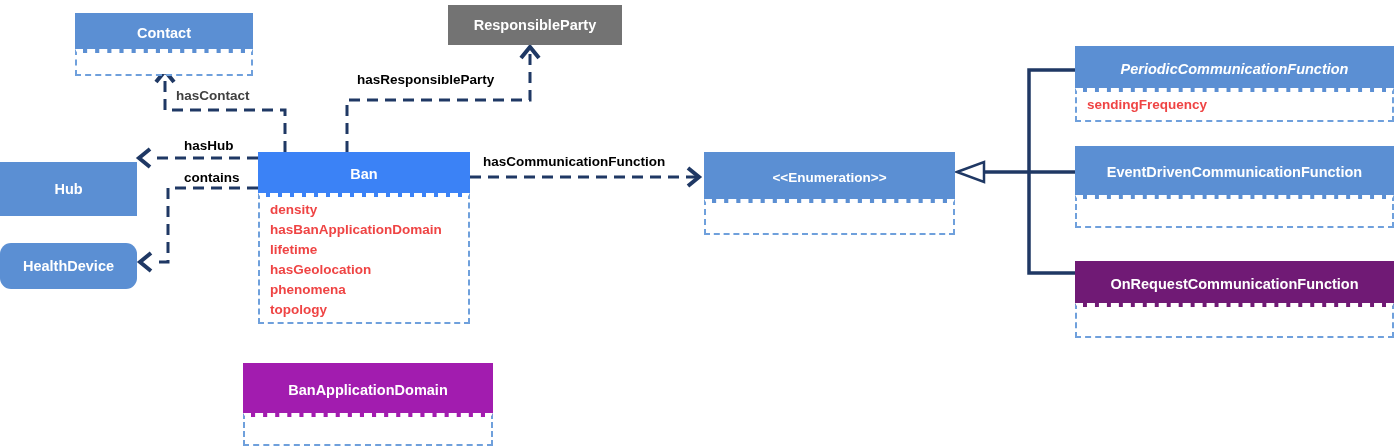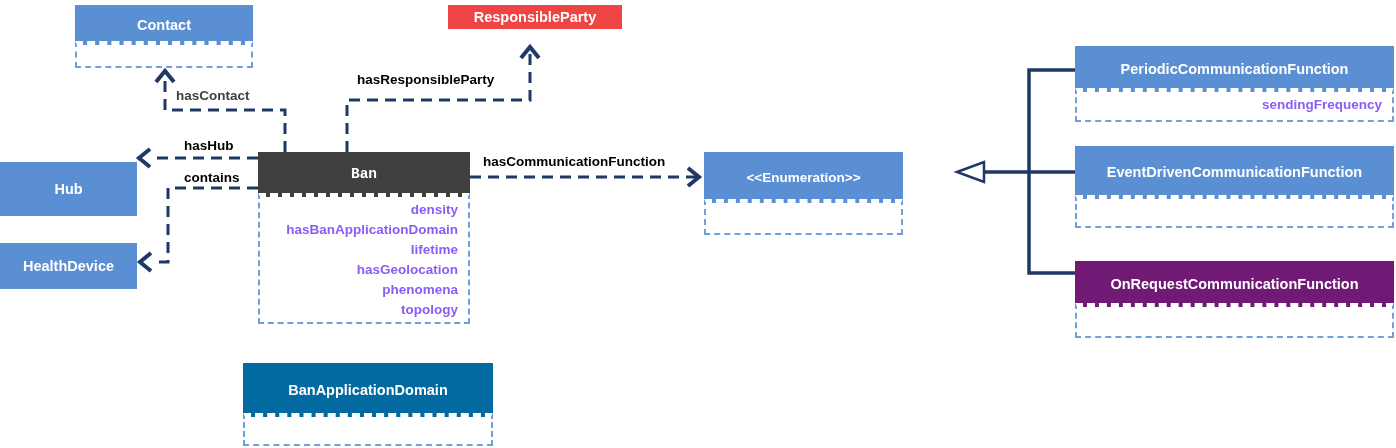--- a/index.html
+++ b/index.html
@@ -47,24 +47,23 @@
     background: #ffffff;
     background-clip: padding-box;
     border: 2px dashed #6FA0DC;
     border-top: 4px dashed #ffffff;
     padding: 3px 10px;
     overflow: hidden;
   }
   .uml-attr {
     font-size: 13.5px;
     font-weight: bold;
-    color: #8b5cf6;
+    color: #ef4444;
     line-height: 20px;
     white-space: nowrap;
-    text-align: right;
   }
   .edge-label {
     position: absolute;
     font-size: 13.5px;
     font-weight: bold;
     color: #000000;
     white-space: nowrap;
   }
 </style>
 </head>
@@ -84,68 +83,68 @@
       <polyline points="688,168 699,177 688,186" fill="none" stroke="#1F3864" stroke-width="4"></polyline>
       <path d="M1075,70 L1029,70 L1029,273 L1075,273" fill="none" stroke="#1F3864" stroke-width="3.5"></path>
       <path d="M984,172 L1075,172" fill="none" stroke="#1F3864" stroke-width="3.5"></path>
       <polygon points="957,172 984,162 984,182" fill="#ffffff" stroke="#1F3864" stroke-width="2.5"></polygon>
     </svg>
 <div class="edge-label" style="left: 176px; top: 88px; color: #404040;">hasContact</div>
     <div class="edge-label" style="left: 357px; top: 72px; color: rgb(0, 0, 0);">hasResponsibleParty</div>
     <div class="edge-label" style="left: 184px; top: 138px; color: rgb(0, 0, 0);">hasHub</div>
     <div class="edge-label" style="left: 184px; top: 170px; color: rgb(0, 0, 0);">contains</div>
     <div class="edge-label" style="left: 483px; top: 154px; color: rgb(0, 0, 0);">hasCommunicationFunction</div>
-    <div class="uml-class" style="left: 75px; top: 5px; width: 178px;">
+    <div class="uml-class" style="left: 75px; top: 13px; width: 178px;">
       <div class="uml-header" style="height: 40px; background: rgb(91, 143, 211); color: rgb(255, 255, 255);">
         <div>Contact</div>
       </div>
       <div class="uml-attrs" style="height: 27px;"></div>
     </div>
     <div class="uml-class" style="left: 448px; top: 5px; width: 174px;">
-      <div class="uml-header" style="height: 24px; background: #ef4444; color: rgb(255, 255, 255);">
+      <div class="uml-header" style="height: 40px; background: #737373; color: rgb(255, 255, 255);">
         <div>ResponsibleParty</div>
       </div>
     </div>
     <div class="uml-class" style="left: 0px; top: 138px; width: 137px;">
       <div class="uml-header" style="height: 54px; background: rgb(91, 143, 211); color: rgb(255, 255, 255); margin-top: 24px;">
         <div>Hub</div>
       </div>
     </div>
     <div class="uml-class" style="left: 0px; top: 243px; width: 137px;">
-      <div class="uml-header" style="height: 46px; background: rgb(91, 143, 211); color: rgb(255, 255, 255);">
+      <div class="uml-header" style="height: 46px; background: rgb(91, 143, 211); color: rgb(255, 255, 255); border-radius: 11px;">
         <div>HealthDevice</div>
       </div>
     </div>
     <div class="uml-class" style="left: 258px; top: 152px; width: 212px;">
-      <div class="uml-header" style="height: 45px; background: #404040; color: rgb(255, 255, 255); font-family: Liberation Mono, monospace;">
+      <div class="uml-header" style="height: 45px; background: #3b82f6; color: rgb(255, 255, 255);">
         <div>Ban</div>
       </div>
       <div class="uml-attrs" style="height: 131px;">
         <div class="uml-attr">density</div>
         <div class="uml-attr">hasBanApplicationDomain</div>
         <div class="uml-attr">lifetime</div>
         <div class="uml-attr">hasGeolocation</div>
         <div class="uml-attr">phenomena</div>
         <div class="uml-attr">topology</div>
       </div>
     </div>
     <div class="uml-class" style="left: 243px; top: 363px; width: 250px;">
-      <div class="uml-header" style="height: 54px; background: #0369a1; color: rgb(255, 255, 255);">
+      <div class="uml-header" style="height: 54px; background: #a21caf; color: rgb(255, 255, 255);">
         <div>BanApplicationDomain</div>
       </div>
       <div class="uml-attrs" style="height: 33px;"></div>
     </div>
-    <div class="uml-class" style="left: 704px; top: 152px; width: 199px;">
+    <div class="uml-class" style="left: 704px; top: 152px; width: 251px;">
       <div class="uml-header" style="height: 51px; background: rgb(91, 143, 211); color: rgb(255, 255, 255);">
         <div style="font-size: 13.5px;">&lt;&lt;Enumeration&gt;&gt;</div>
       </div>
       <div class="uml-attrs" style="height: 36px;"></div>
     </div>
     <div class="uml-class" style="left: 1075px; top: 46px; width: 319px;">
-      <div class="uml-header" style="height: 46px; background: rgb(91, 143, 211); color: rgb(255, 255, 255);">
+      <div class="uml-header" style="height: 46px; background: rgb(91, 143, 211); color: rgb(255, 255, 255); font-style: italic;">
         <div>PeriodicCommunicationFunction</div>
       </div>
       <div class="uml-attrs" style="height: 34px;">
         <div class="uml-attr">sendingFrequency</div>
       </div>
     </div>
     <div class="uml-class" style="left: 1075px; top: 146px; width: 319px;">
       <div class="uml-header" style="height: 53px; background: rgb(91, 143, 211); color: rgb(255, 255, 255);">
         <div>EventDrivenCommunicationFunction</div>
       </div>

